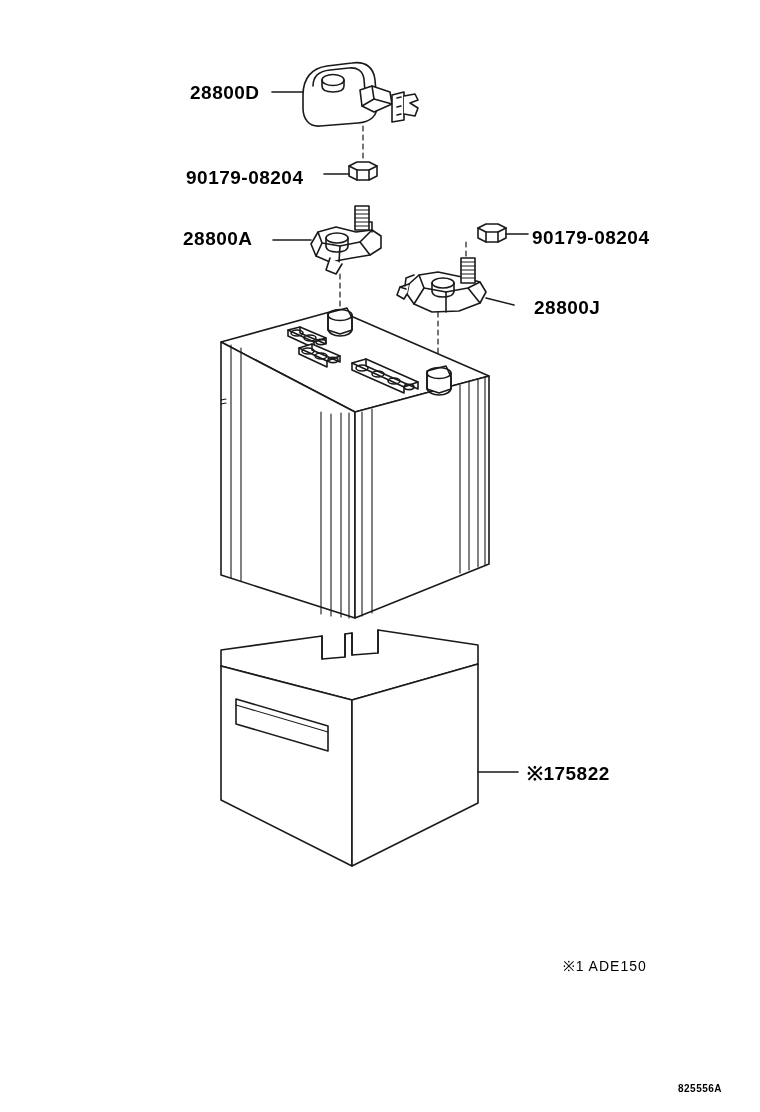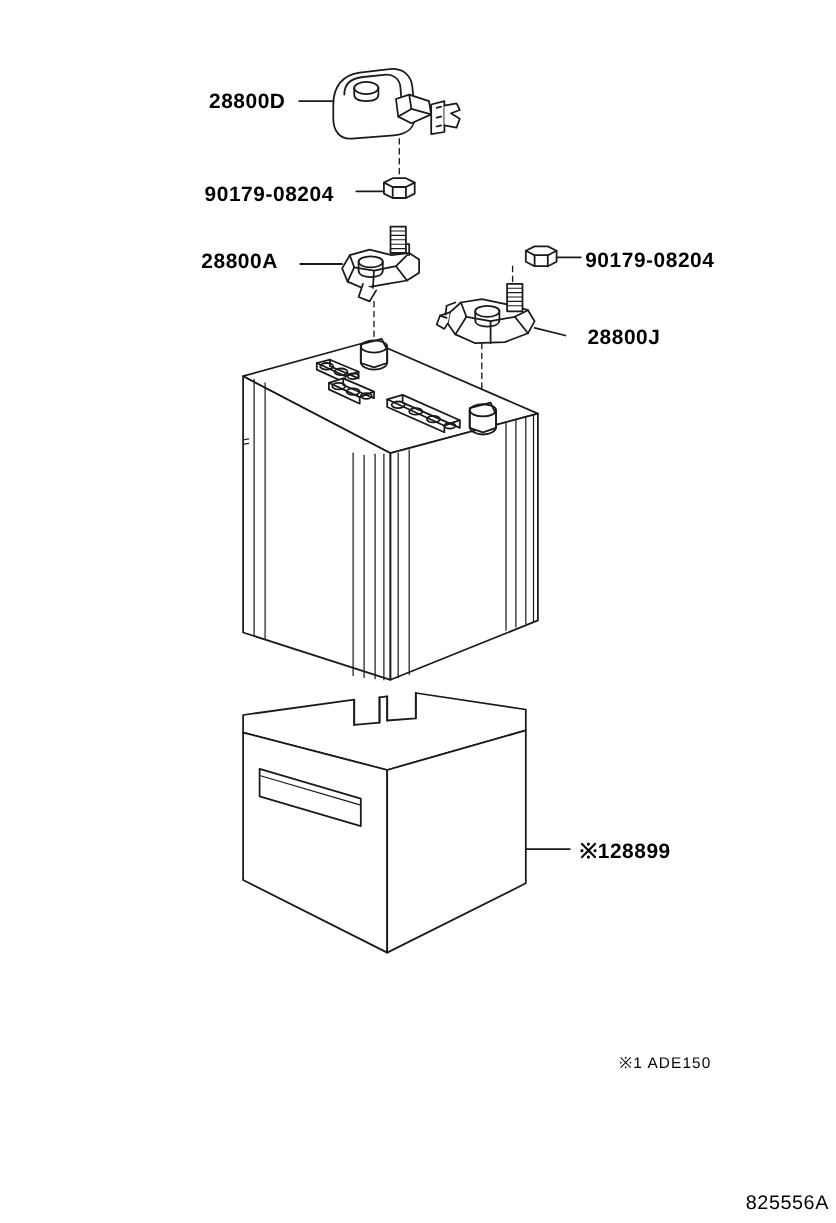--- a/index.html
+++ b/index.html
@@ -37,22 +37,22 @@
   }
   .label.part {
     font-size: 19px;
   }
   .label.note {
     font-size: 14px;
     font-weight: normal;
     letter-spacing: 1px;
   }
   .label.figcode {
-    font-size: 18px;
-    font-weight: normal;
+    font-size: 10px;
+    font-weight: bold;
     letter-spacing: 0.5px;
   }
 </style>
 </head>
 <body>
 
 <div id="diagram-root">
 
   <svg class="art" viewBox="0 0 760 1112">
     <g fill="none" stroke="#1a1a1a" stroke-width="1.6" stroke-linejoin="round" stroke-linecap="round">
@@ -210,18 +210,18 @@
       </g>
 
     </g>
   </svg>
 
   <div class="label part" style="left:190px; top:82px;">28800D</div>
   <div class="label part" style="left:186px; top:167px;">90179-08204</div>
   <div class="label part" style="left:183px; top:228px;text-align:center;">28800A</div>
   <div class="label part" style="left:532px; top:227px;">90179-08204</div>
   <div class="label part" style="left:534px; top:297px;">28800J</div>
-  <div class="label part" style="left:527px; top:760px;">※128899</div>
+  <div class="label part" style="left:527px; top:760px;">※175822</div>
 
   <div class="label note" style="left:563px; top:956px;text-align:center;">※1  ADE150</div>
   <div class="label figcode" style="left:678px; top:1083px;">825556A</div>
 
 </div>
 
 </body></html>

